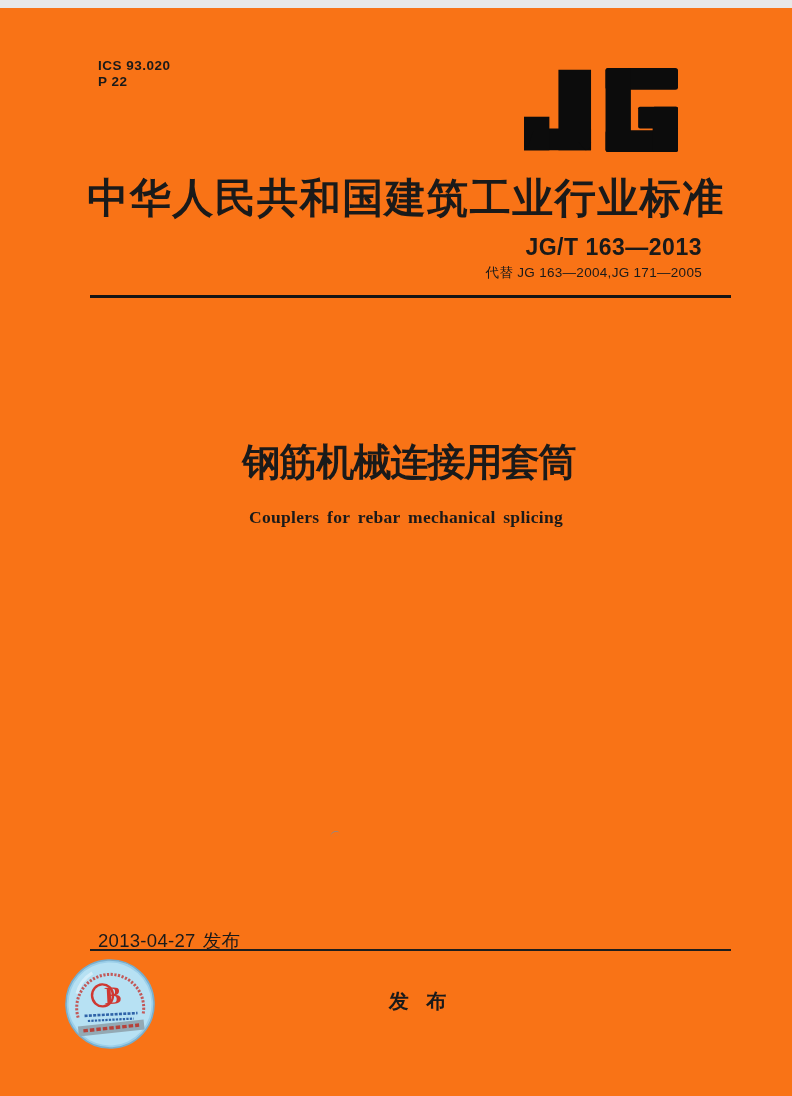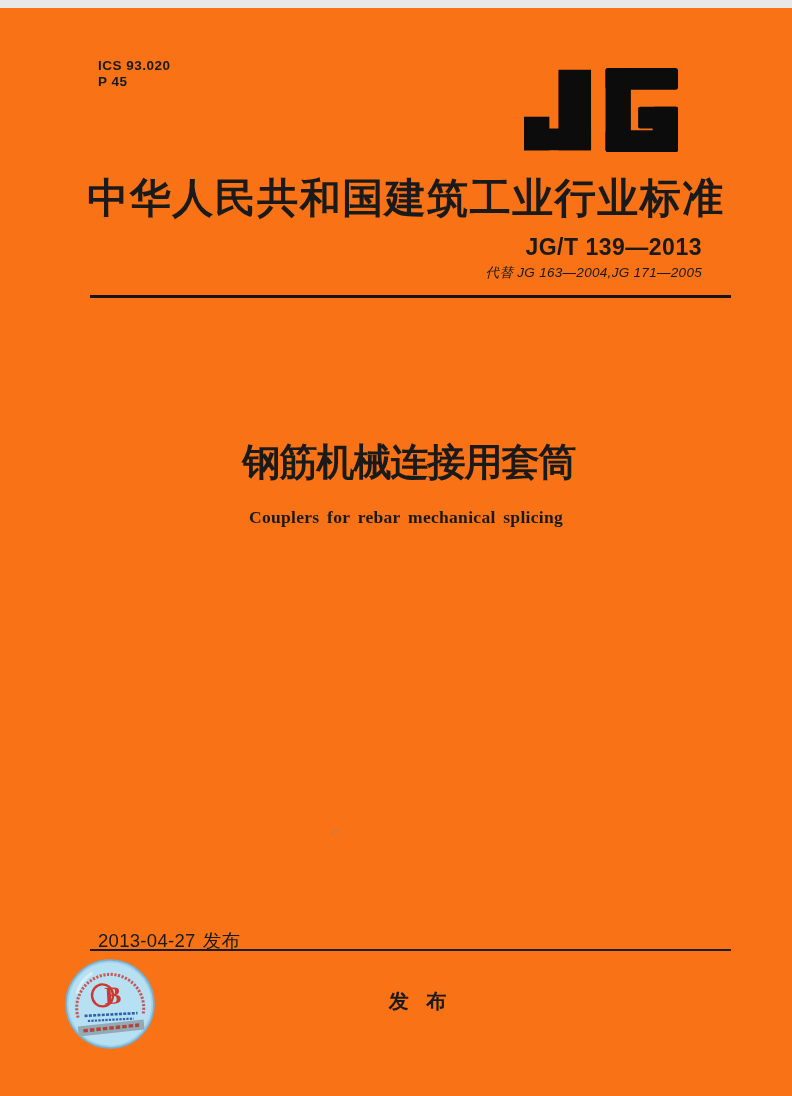--- a/index.html
+++ b/index.html
@@ -18,21 +18,21 @@
   
   .org-title {
     position:absolute; top:163px; left:0; width:100%; text-align:center;
     transform:translateX(10px);
     font-size:41px; font-weight:bold; letter-spacing:1.5px; white-space:nowrap;
   }
 
   
   .std-block { position:absolute; top:226px; right:90px; text-align:right; }
   .std-number { font-size:23px; font-weight:bold; letter-spacing:0.5px; white-space:nowrap; }
-  .replaces   { font-size:13.5px; margin-top:3px; letter-spacing:0.3px; white-space:nowrap;font-style:italic; }
+  .replaces   { font-size:13.5px; margin-top:3px; letter-spacing:0.3px; white-space:nowrap; }
 
   .rule-top    { position:absolute; left:90px;  top:287px; width:641px; height:3px; background:#151515; }
   .rule-bottom { position:absolute; left:90px;  top:941px; width:641px; height:2px; background:#1d1d1d; }
 
   
   .title-zh {
     position:absolute; top:429px; left:0; width:100%; text-align:center;
     transform:translateX(13px);
     font-size:38px; font-weight:bold; letter-spacing:-1px; white-space:nowrap;
   }
@@ -72,21 +72,21 @@
   
   .stamp { position:absolute; left:64px; top:950px; width:92px; height:92px; transform:rotate(-3deg); }
 </style>
 </head>
 <body>
 
 <div class="page">
 
   <div class="ics-block">
     <div>ICS 93.020</div>
-    <div>P 45</div>
+    <div>P 22</div>
   </div>
 
   <div class="jg-logo">
     
     <svg width="154" height="84" viewBox="0 0 170 100" preserveAspectRatio="none" aria-hidden="true">
       <g fill="#0c0c0c">
         <path d="M38,2 h36 v96 h-36 z"></path>
         <path d="M0,72 h74 v26 h-74 z"></path>
         <path d="M0,58 h28 v40 h-28 z"></path>
         <path d="M4,94 q-4,0 -4,-8 l0,-10 h10 z"></path>
@@ -96,21 +96,21 @@
         <rect x="90" y="74" width="80" height="26" rx="3"></rect>
         <rect x="142" y="46" width="28" height="54" rx="2"></rect>
         <rect x="126" y="46" width="44" height="26" rx="2"></rect>
       </g>
     </svg>
   </div>
 
   <div class="org-title">中华人民共和国建筑工业行业标准</div>
 
   <div class="std-block">
-    <div class="std-number">JG/T 139—2013</div>
+    <div class="std-number">JG/T 163—2013</div>
     <div class="replaces">代替 JG 163—2004,JG 171—2005</div>
   </div>
 
   <div class="rule-top"></div>
 
   <div class="title-zh">钢筋机械连接用套筒</div>
   <div class="title-en">Couplers for rebar mechanical splicing</div>
 
   <div class="artifact"></div>
 

